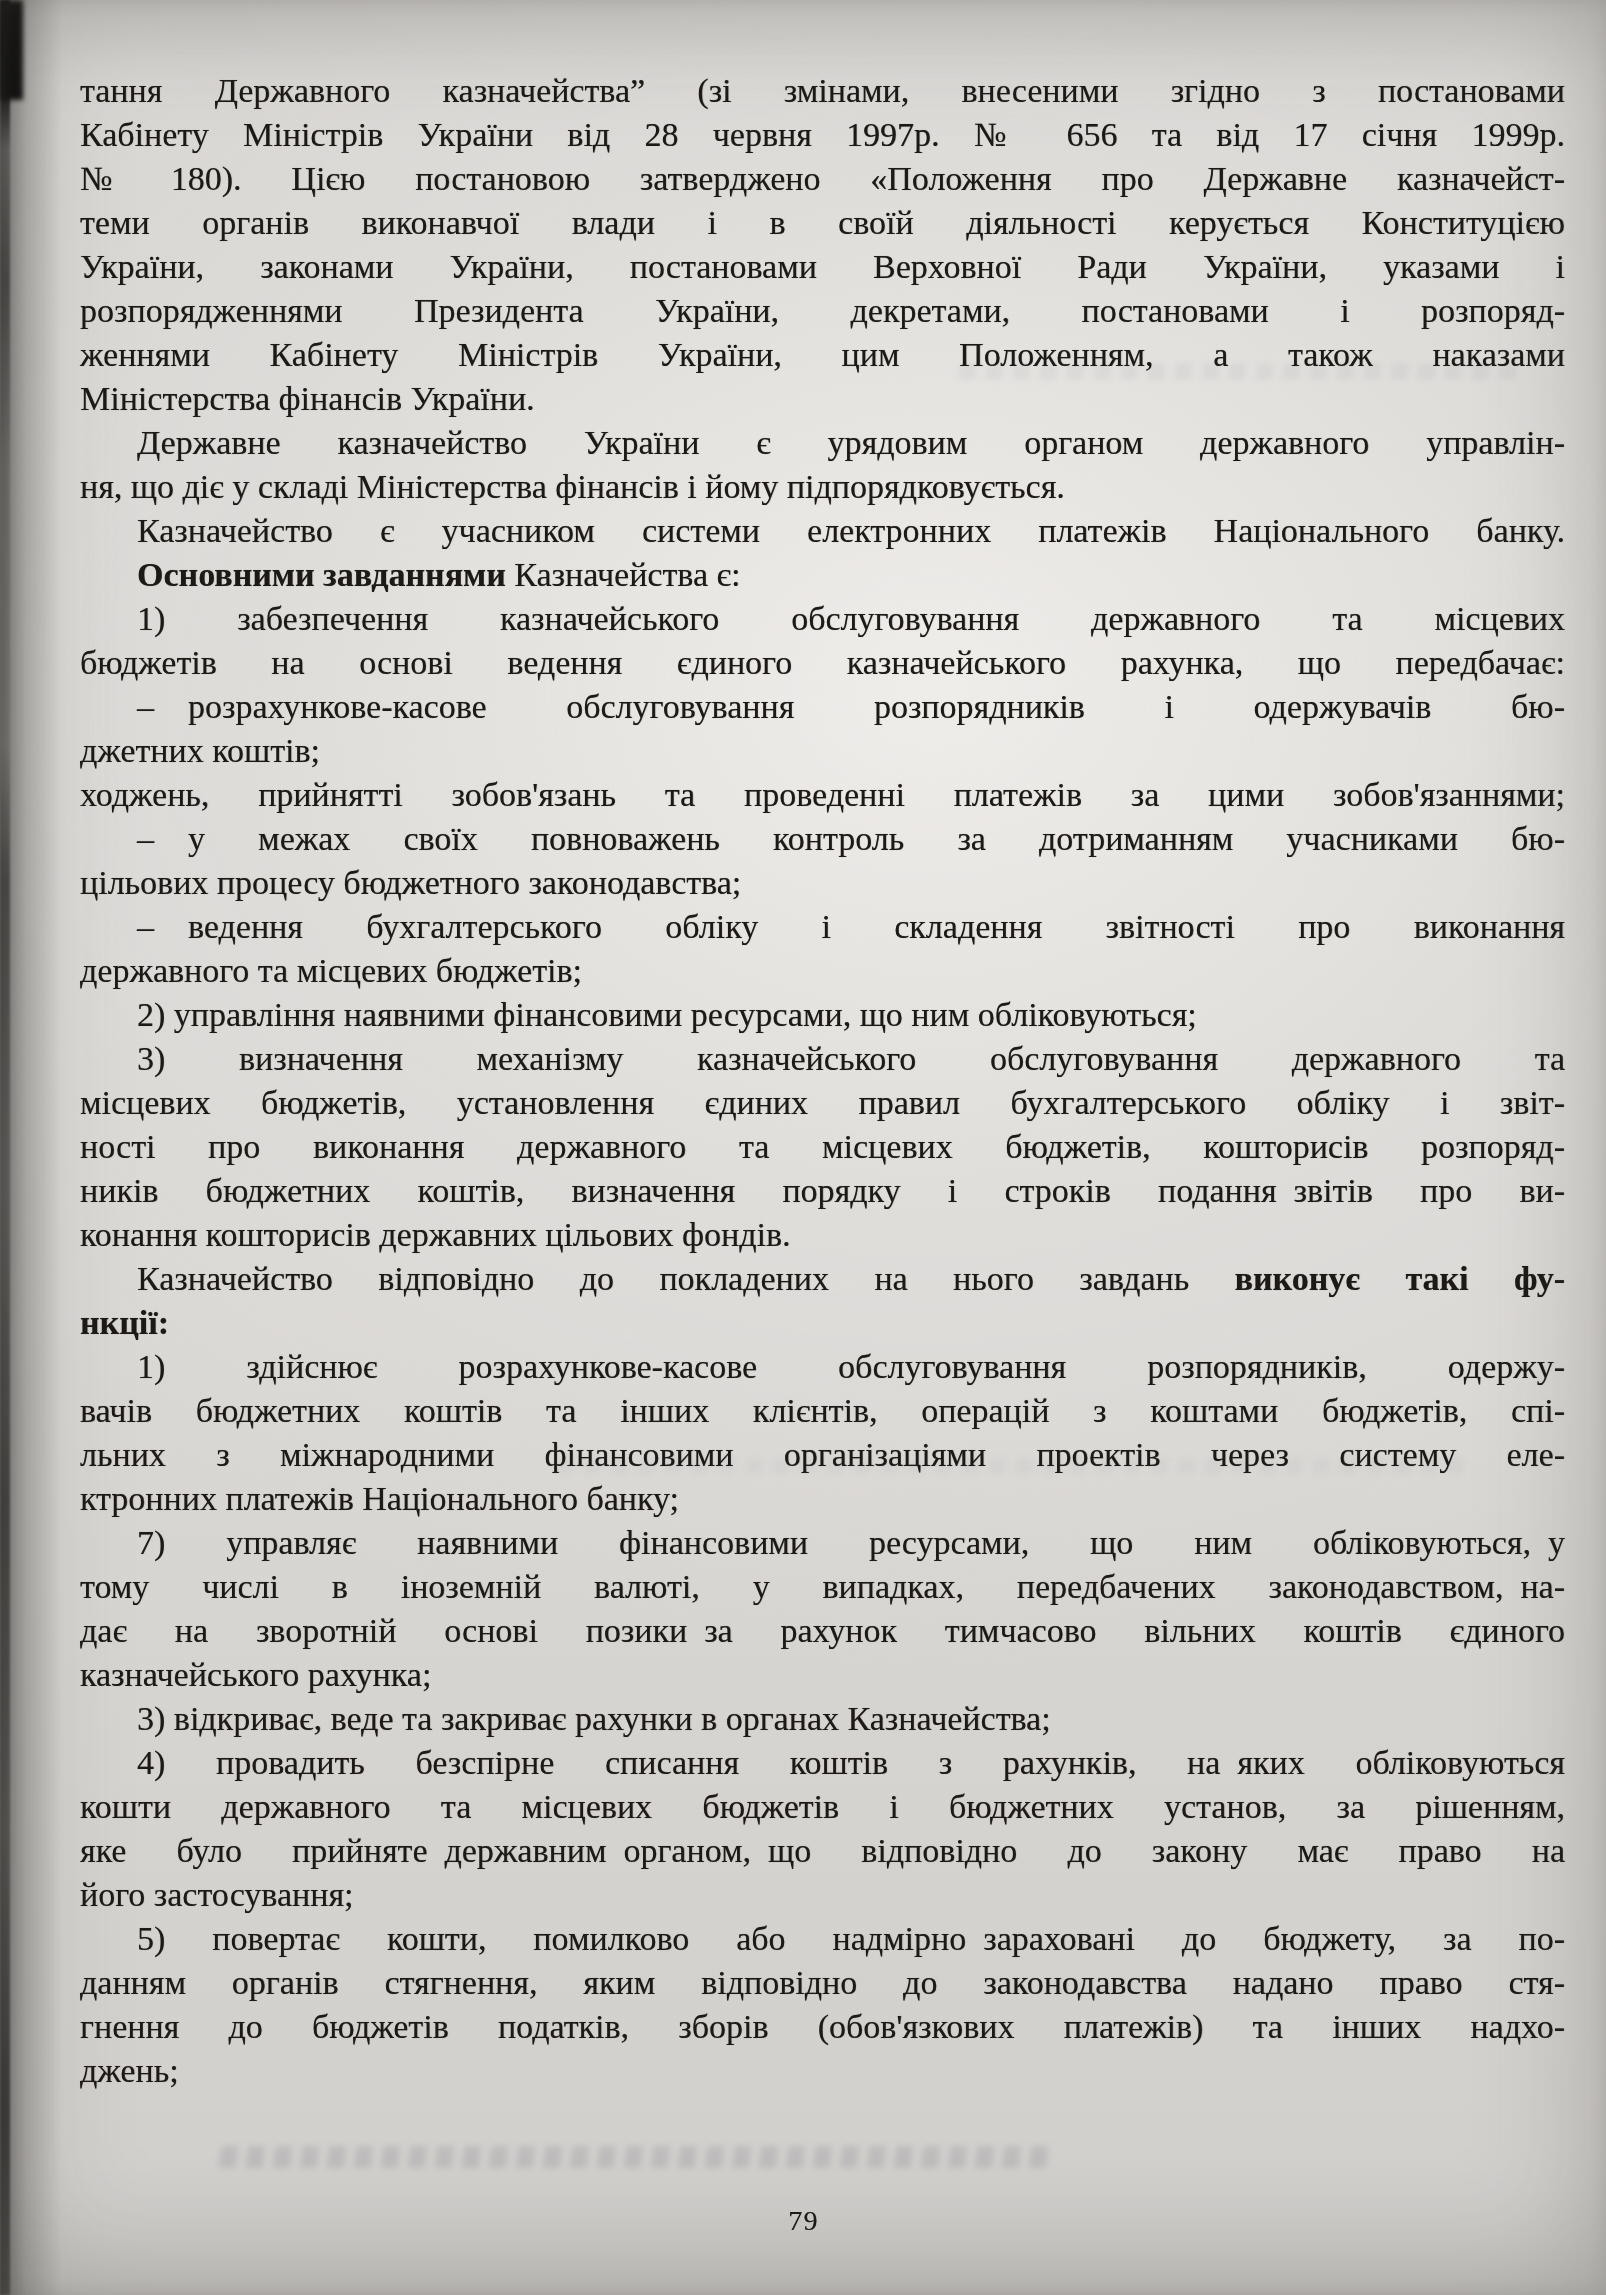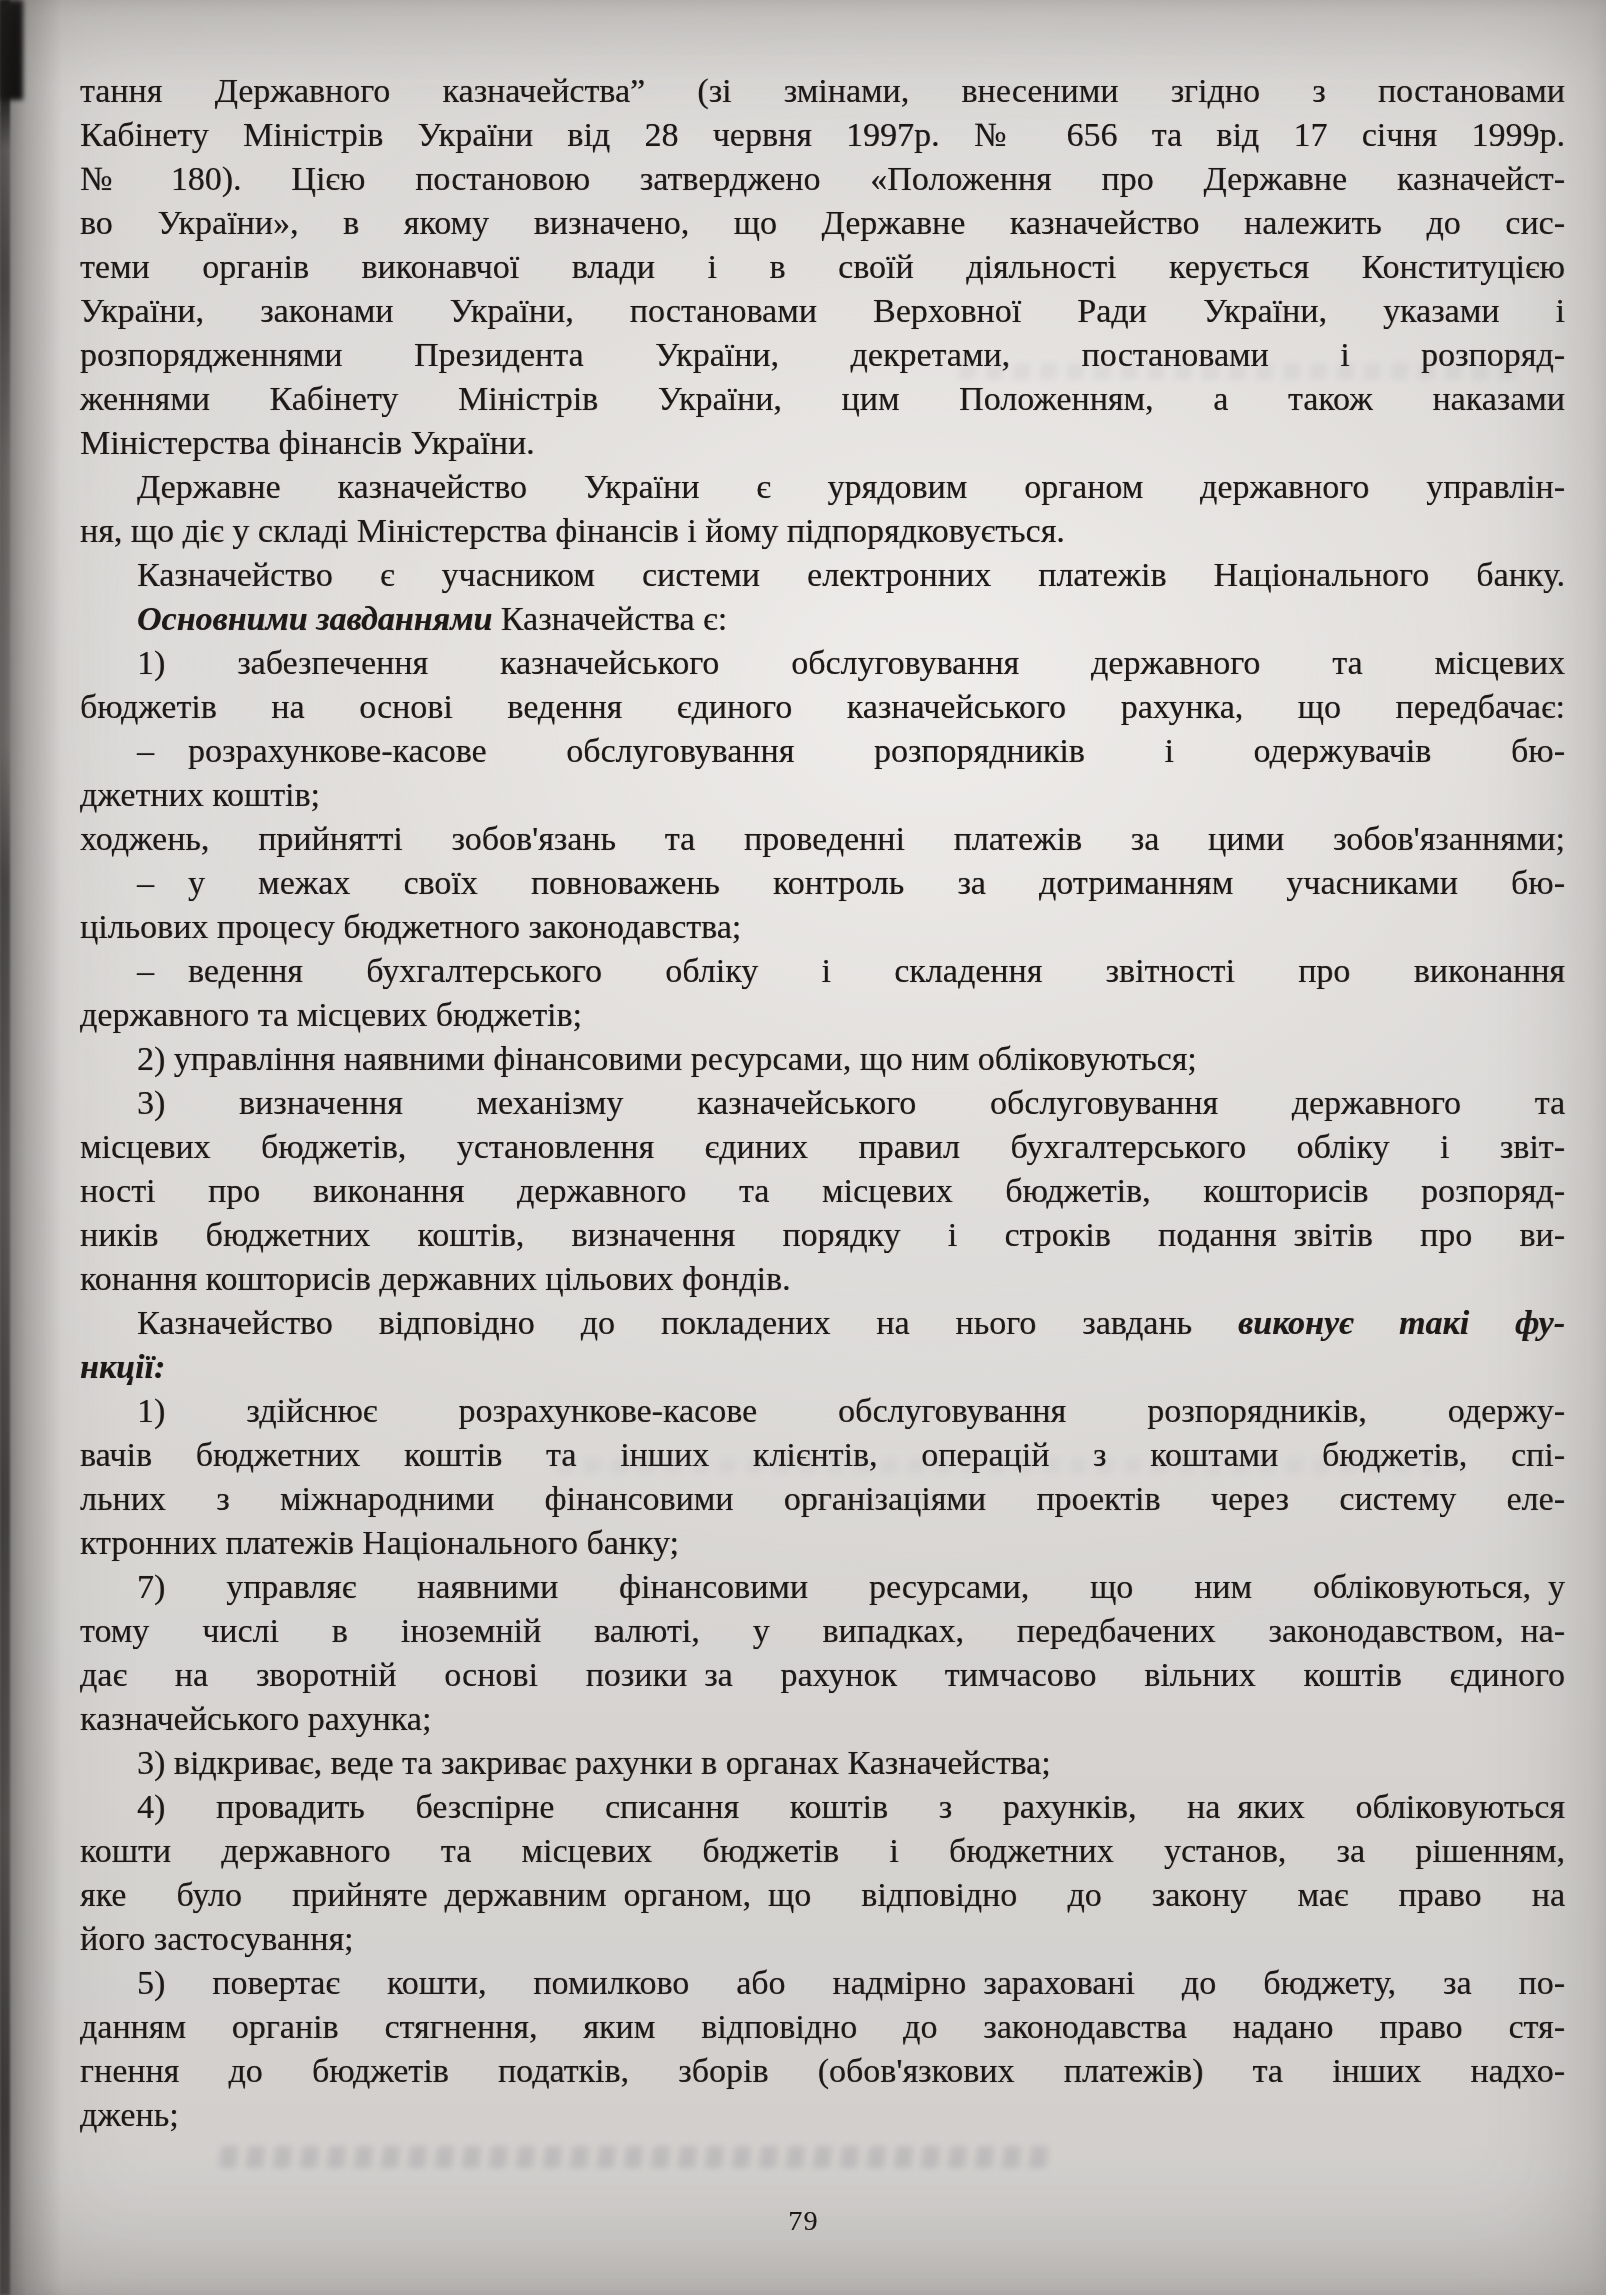--- a/index.html
+++ b/index.html
@@ -53,42 +53,41 @@
     position: absolute; left: 55px; top: 69px; width: 1510px;
     font-size: 34px; color: var(--ink, #1c1917);
     text-shadow: 0.3px 0.4px 0.7px rgba(25,22,20,.55);
   }
   .line {
     height: 44px; line-height: 44px;
     text-align: justify; text-align-last: justify; margin-left: 25px;
   }
   .line.ind { padding-left: 57px; }
   .line.end { text-align-last: left; }
-  .bi { font-weight: 700; font-style: italic; }
+  .bi { font-weight: 700; }
 
   .page-number {
     position: absolute; top: 2205px; left: 0; width: 100%;
     text-align: center; font-size: 28px; letter-spacing: 1.3px;
     color: var(--ink, #1c1917);
     text-shadow: 0.3px 0.4px 0.6px rgba(25,22,20,.5);
   }
 </style>
 </head>
 <body>
 
 <div class="page">
   <div class="ghost g2"></div>
   <div class="ghost g3"></div>
   <div class="ghost g1"></div>
 
   <div class="textblock">
       <div class="line"><span class="n">тання Державного казначейства” (зі змінами, внесеними згідно з постановами</span></div>
       <div class="line"><span class="n">Кабінету Міністрів України від 28 червня 1997р. № 656 та від 17 січня 1999р.</span></div>
       <div class="line"><span class="n">№ 180). Цією постановою затверджено «Положення про Державне казначейст-</span></div>
-      <div class="line"><span class="n">во України», в якому визначено, що Державне казначейство належить до сис-</span></div>
       <div class="line"><span class="n">теми органів виконавчої влади і в своїй діяльності керується Конституцією</span></div>
       <div class="line"><span class="n">України, законами України, постановами Верховної Ради України, указами і</span></div>
       <div class="line"><span class="n">розпорядженнями Президента України, декретами, постановами і розпоряд-</span></div>
       <div class="line"><span class="n">женнями Кабінету Міністрів України, цим Положенням, а також наказами</span></div>
       <div class="line end"><span class="n">Міністерства фінансів України.</span></div>
       <div class="line ind"><span class="n">Державне казначейство України є урядовим органом державного управлін-</span></div>
       <div class="line end"><span class="n">ня, що діє у складі Міністерства фінансів і йому підпорядковується.</span></div>
       <div class="line ind"><span class="n">Казначейство є учасником системи електронних платежів Національного банку.</span></div>
       <div class="line ind end"><span class="bi">Основними завданнями</span><span class="n"> Казначейства є:</span></div>
       <div class="line ind"><span class="n">1) забезпечення казначейського обслуговування державного та місцевих</span></div>

